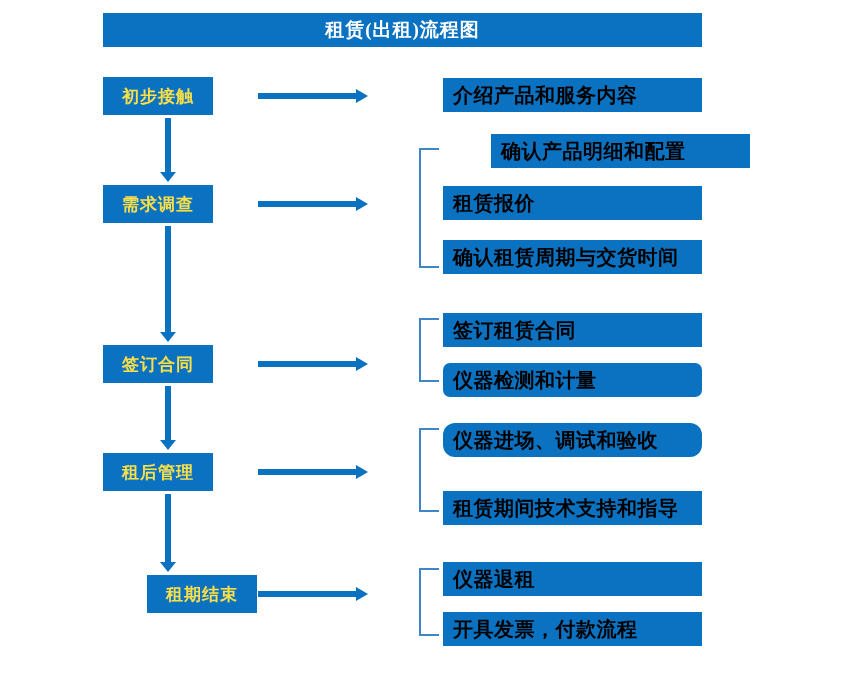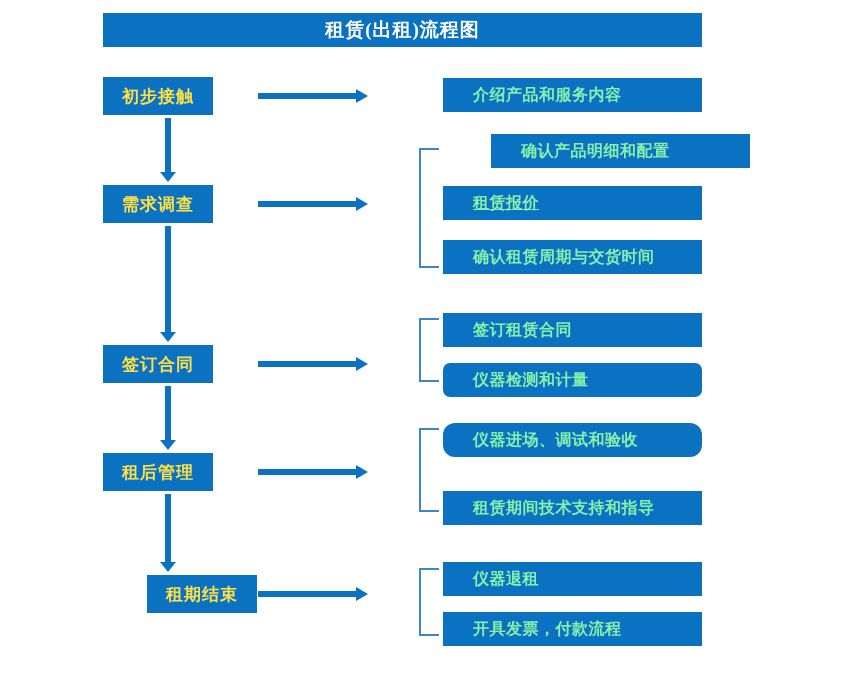--- a/index.html
+++ b/index.html
@@ -53,27 +53,27 @@
     justify-content: center;
   }
 
   
   .detail-box {
     position: absolute;
     left: 443px;
     width: 259px;
     height: 34px;
     background: #0a72c0;
-    color: #86efac;
-    font-size: 16px;
+    color: #000000;
+    font-size: 20px;
     font-weight: bold;
     letter-spacing: 0.5px;
     display: flex;
     align-items: center;
-    padding-left: 30px;
+    padding-left: 10px;
     box-sizing: border-box;
   }
 
   
   .v-arrow {
     position: absolute;
     left: 158px;
     width: 20px;
   }
   .v-arrow .stem {
@@ -180,21 +180,21 @@
     <div class="head"></div>
   </div>
 
   <div class="bracket" style="top:148px; height:120px;"></div>
   <div class="bracket" style="top:318px; height:64px;"></div>
   <div class="bracket" style="top:428px; height:84px;"></div>
   <div class="bracket" style="top:568px; height:68px;"></div>
 
   <div class="detail-box" style="top:78px;">介绍产品和服务内容</div>
   <div class="detail-box" style="top:134px;margin-left:48px;">确认产品明细和配置</div>
-  <div class="detail-box" style="top:186px;text-decoration:underline;">租赁报价</div>
+  <div class="detail-box" style="top:186px;">租赁报价</div>
   <div class="detail-box" style="top:240px;">确认租赁周期与交货时间</div>
   <div class="detail-box" style="top:313px;">签订租赁合同</div>
   <div class="detail-box" style="top:363px;border-radius:7px;">仪器检测和计量</div>
   <div class="detail-box" style="top:423px;border-radius:12px;">仪器进场、调试和验收</div>
   <div class="detail-box" style="top:491px;">租赁期间技术支持和指导</div>
   <div class="detail-box" style="top:562px;font-family:Liberation Serif, serif;">仪器退租</div>
   <div class="detail-box" style="top:612px;">开具发票，付款流程</div>
 
 </div>
 

